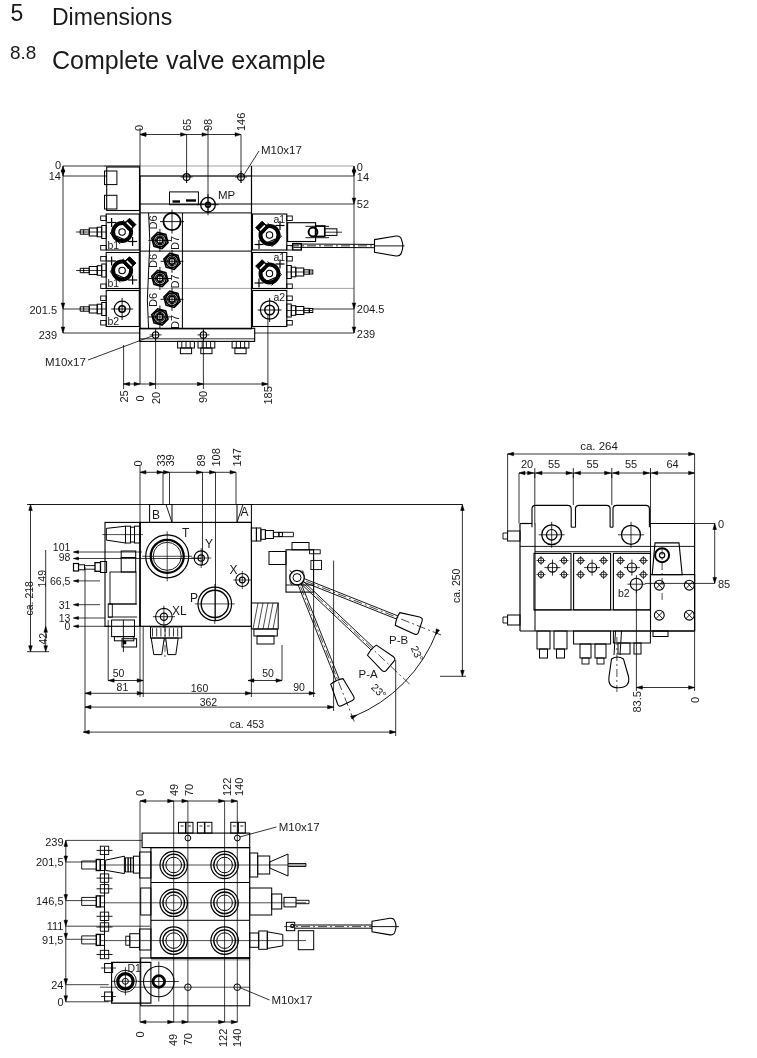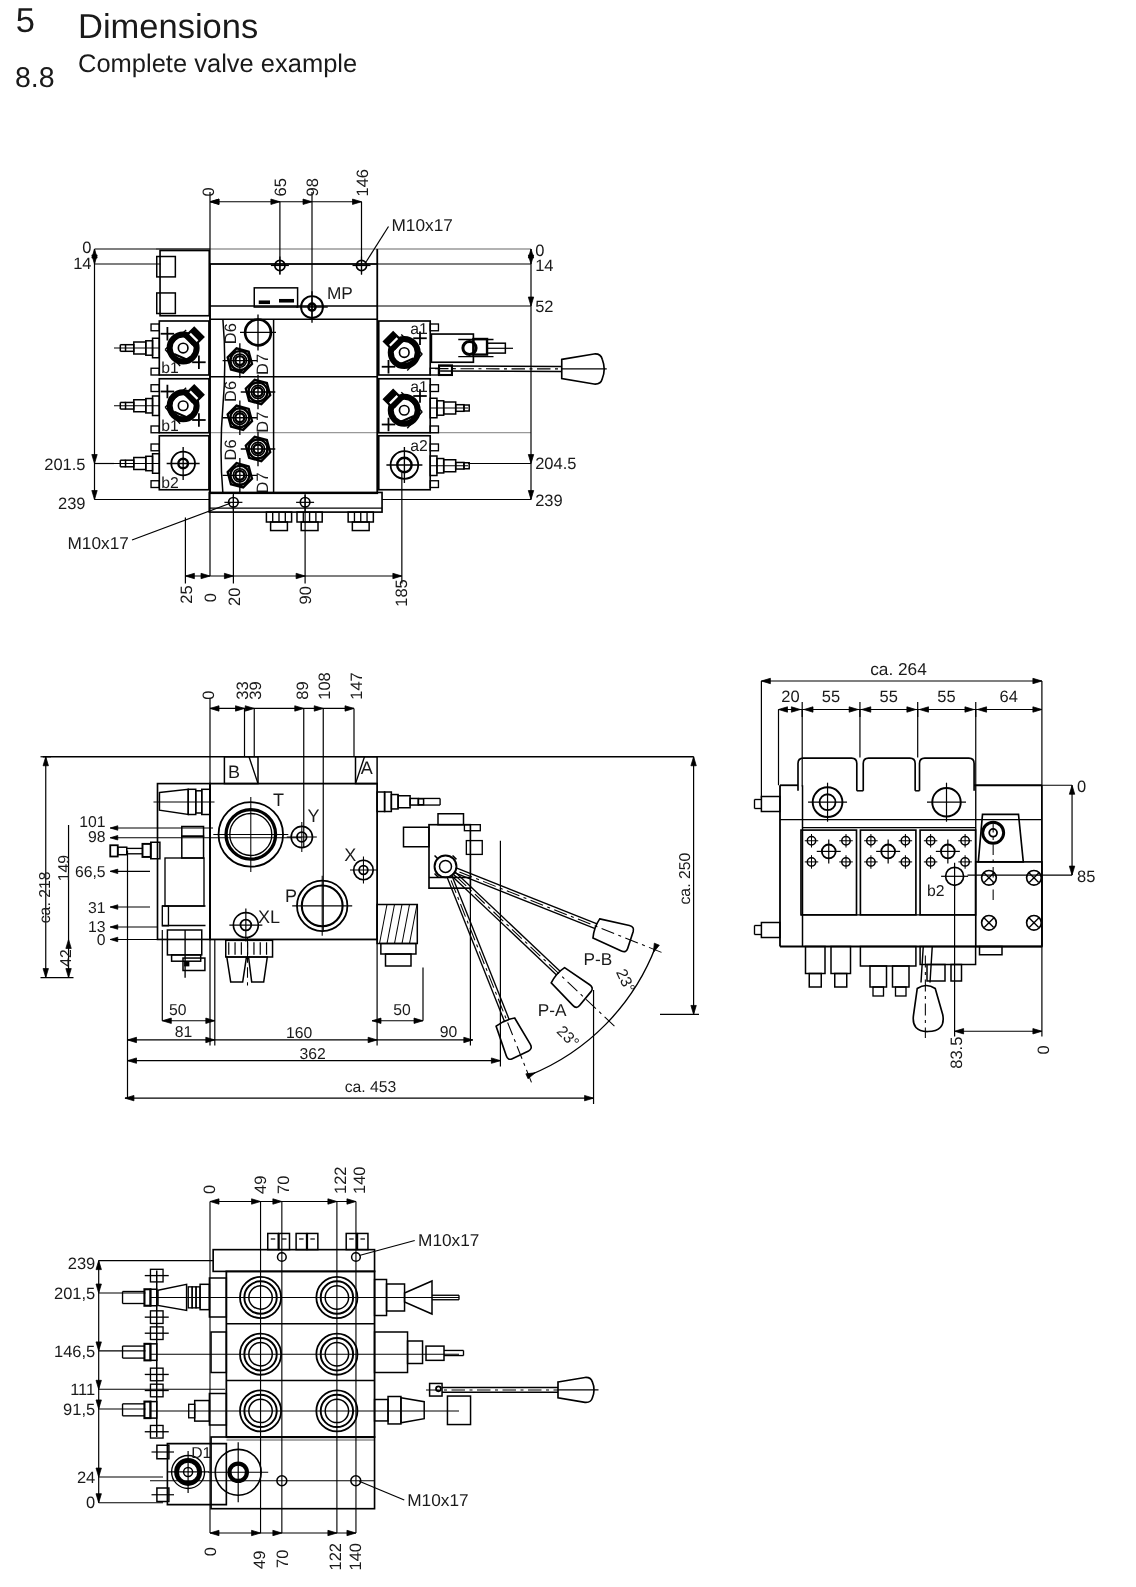--- a/index.html
+++ b/index.html
@@ -4,21 +4,21 @@
 html,body{margin:0;padding:0;background:#fff;width:757px;height:1058px;overflow:hidden}
 body{font-family:"Liberation Sans",sans-serif;}
 .hd{position:absolute;color:#1a1a1a;white-space:nowrap;line-height:1}
 svg{position:absolute;left:0;top:0}
 text{font-family:"Liberation Sans",sans-serif}
 </style></head>
 <body>
 <div class="hd" style="left:10.5px;top:1.5px;font-size:23px">5</div>
 <div class="hd" style="left:52px;top:6px;font-size:23px">Dimensions</div>
 <div class="hd" style="left:10px;top:42.5px;font-size:19px">8.8</div>
-<div class="hd" style="left:52px;top:34px;font-size:17px">Complete valve example</div>
+<div class="hd" style="left:52px;top:48px;font-size:25px">Complete valve example</div>
 <svg width="757" height="1058" viewBox="0 0 757 1058">
 <line x1="104" y1="166" x2="354" y2="166" stroke="#999" stroke-width="0.9"></line>
 <line x1="140" y1="288.4" x2="354" y2="288.4" stroke="#999" stroke-width="0.9"></line>
 <rect x="140" y="176" width="111.5" height="152.8" fill="none" stroke="#000" stroke-width="1.2"></rect>
 <line x1="251.5" y1="166" x2="251.5" y2="176" stroke="#000" stroke-width="1.2"></line>
 <line x1="140" y1="204" x2="251.5" y2="204" stroke="#000" stroke-width="1"></line>
 <line x1="140" y1="212.9" x2="251.5" y2="212.9" stroke="#000" stroke-width="1"></line>
 <line x1="140" y1="251.1" x2="251.5" y2="251.1" stroke="#000" stroke-width="1"></line>
 <path d="M148.6 212.9 q2.5 29 0 58 q-2.5 29 0 58" fill="none" stroke="#000" stroke-width="1"></path>
 <line x1="182.4" y1="212.9" x2="182.4" y2="328.8" stroke="#000" stroke-width="1"></line>

